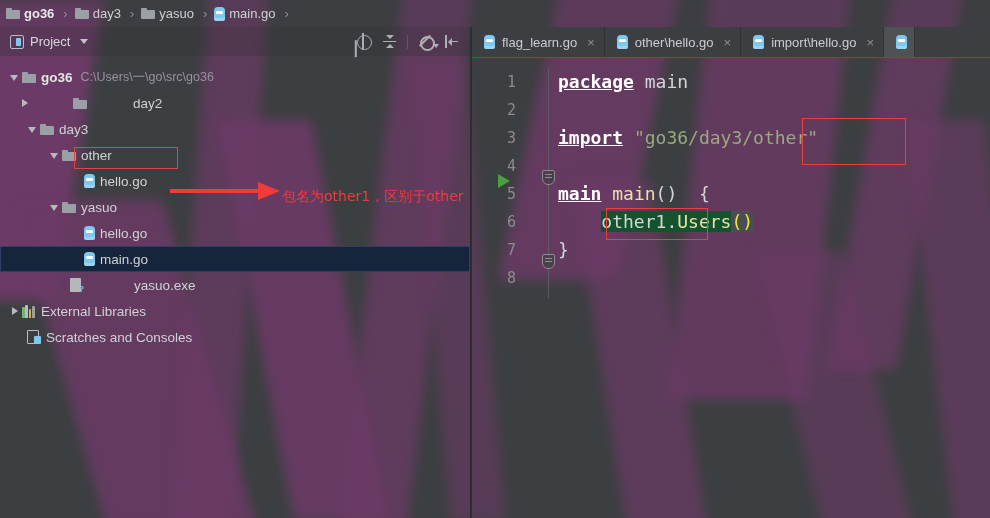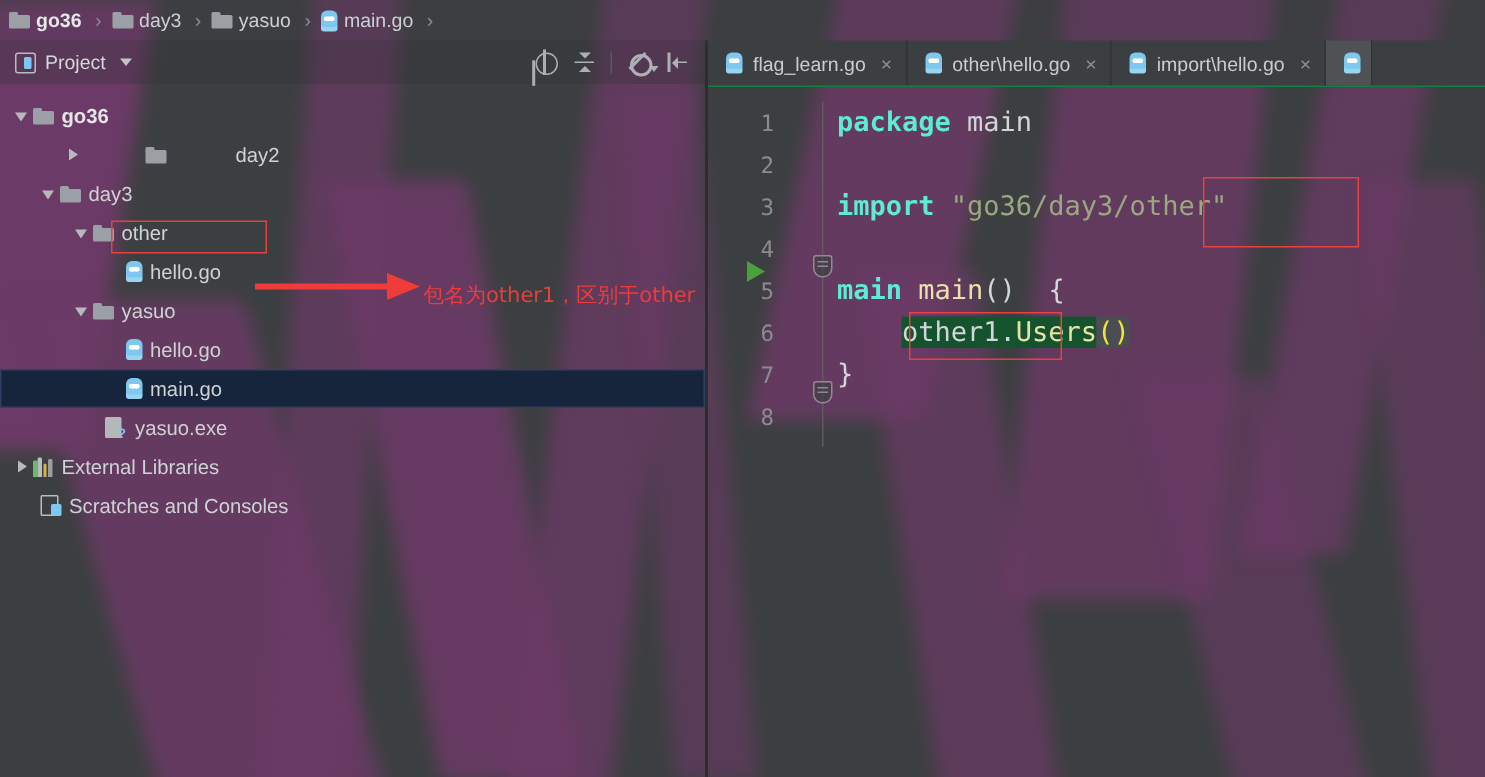--- a/index.html
+++ b/index.html
@@ -275,21 +275,21 @@
   .fold-line {
     position: absolute; left: 76px; top: 10px; width: 1px; height: 230px;
     background: #5d5a60;
   }
   .code {
     position: absolute; left: 86px; top: 10px; right: 0; bottom: 0;
     font-family: "DejaVu Sans Mono", monospace;
     font-size: 18px;
   }
   .cline { height: 28px; line-height: 28px; white-space: pre; }
-  .kw   { color: #5eead4; font-weight: bold; }
+  .kw   { color: #ffffff; font-weight: bold; text-decoration: underline; }
   .id   { color: #d3d6d9; }
   .fn   { color: #e8e2a8; }
   .str  { color: #9aa87f; }
   .pn   { color: #d3d6d9; }
   .hl-paren { color: #f2e43c; background: #4a4e52; }
   .sel-bg { background: #14532d; }
 
   .run-arrow {
     position: absolute; left: 26px; top: 116px;
     width: 0; height: 0; z-index: 7;
@@ -383,23 +383,24 @@
         </span>
     </div>
   </div>
 
   <div class="tree">
 
     <div class="row" style="padding-left:8px;">
       <span class="twisty open"></span>
       <span class="ico folder-ico"></span>
       <span class="label bold">go36</span>
-    </div>
-
-    <div class="row" style="padding-left:42px;gap:41px;">
+      <span class="subpath">C:\Users\一\go\src\go36</span>
+    </div>
+
+    <div class="row" style="padding-left:18px;gap:41px;">
       <span class="twisty closed"></span>
       <span class="ico folder-ico"></span>
       <span class="label">day2</span>
     </div>
 
     <div class="row" style="padding-left:26px;">
       <span class="twisty open"></span>
       <span class="ico folder-ico"></span>
       <span class="label">day3</span>
     </div>
@@ -439,21 +440,21 @@
     <div class="row selected" style="padding-left:84px;">
       <span class="ico go-ico">
           <span class="go-eyes">
             <i></i>
             <i></i>
           </span>
         </span>
       <span class="label">main.go</span>
     </div>
 
-    <div class="row" style="padding-left:70px;">
+    <div class="row" style="padding-left:70px;gap:44px;">
       <span class="exe-ico"></span>
       <span class="label" style="margin-left:7px;">yasuo.exe</span>
     </div>
 
     <div class="row" style="padding-left:8px;text-align:center;">
       <span class="twisty closed"></span>
       <span class="lib-ico">
           <i></i>
           <i></i>
           <i></i>

